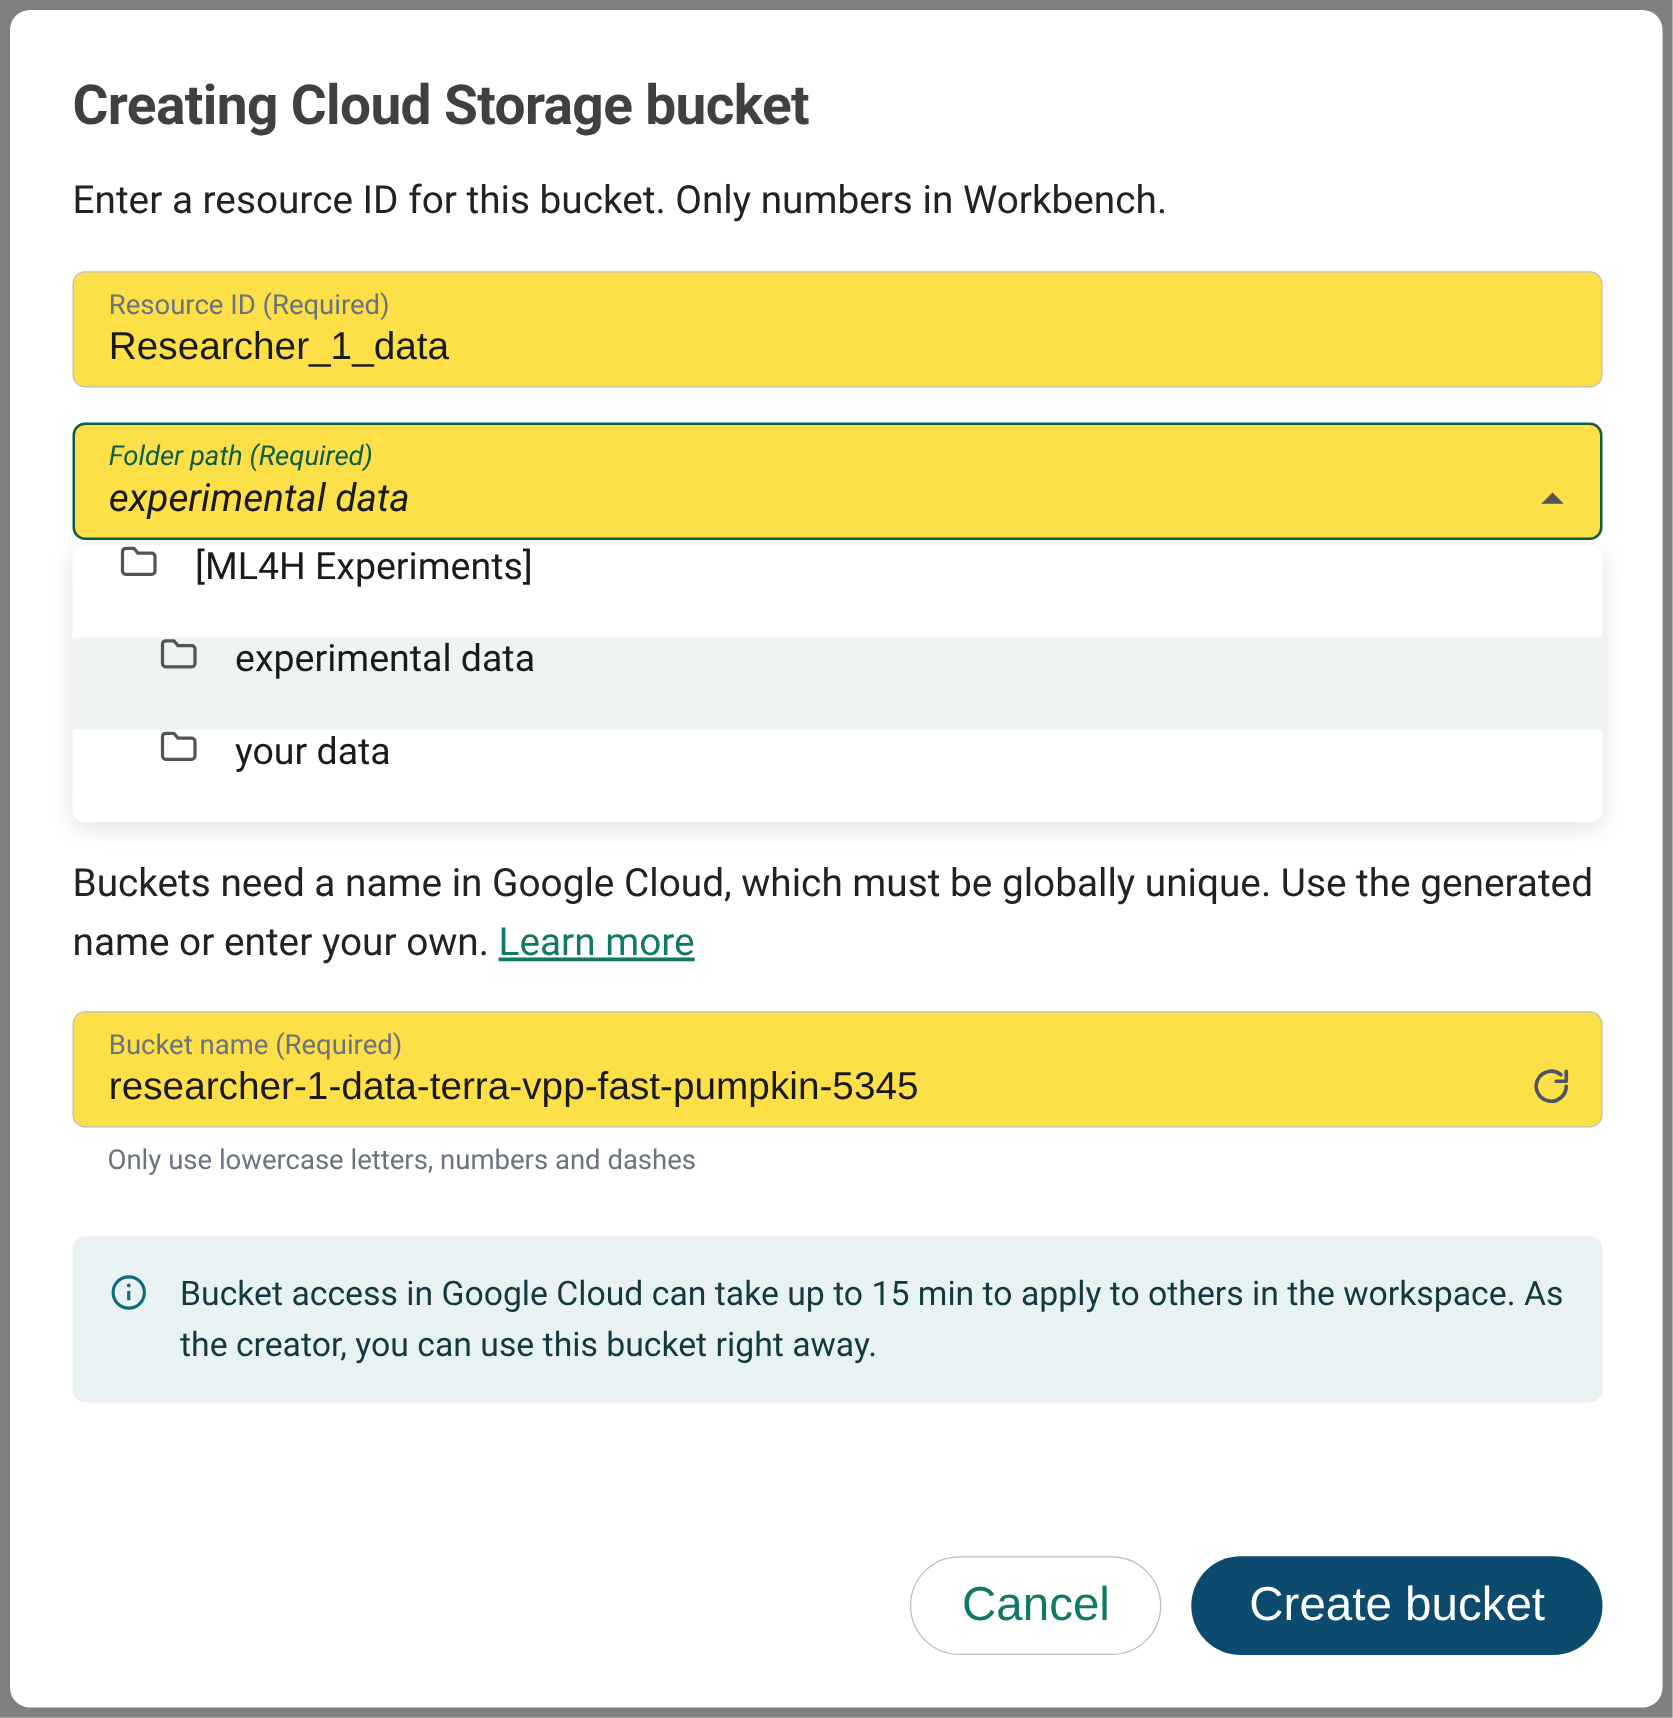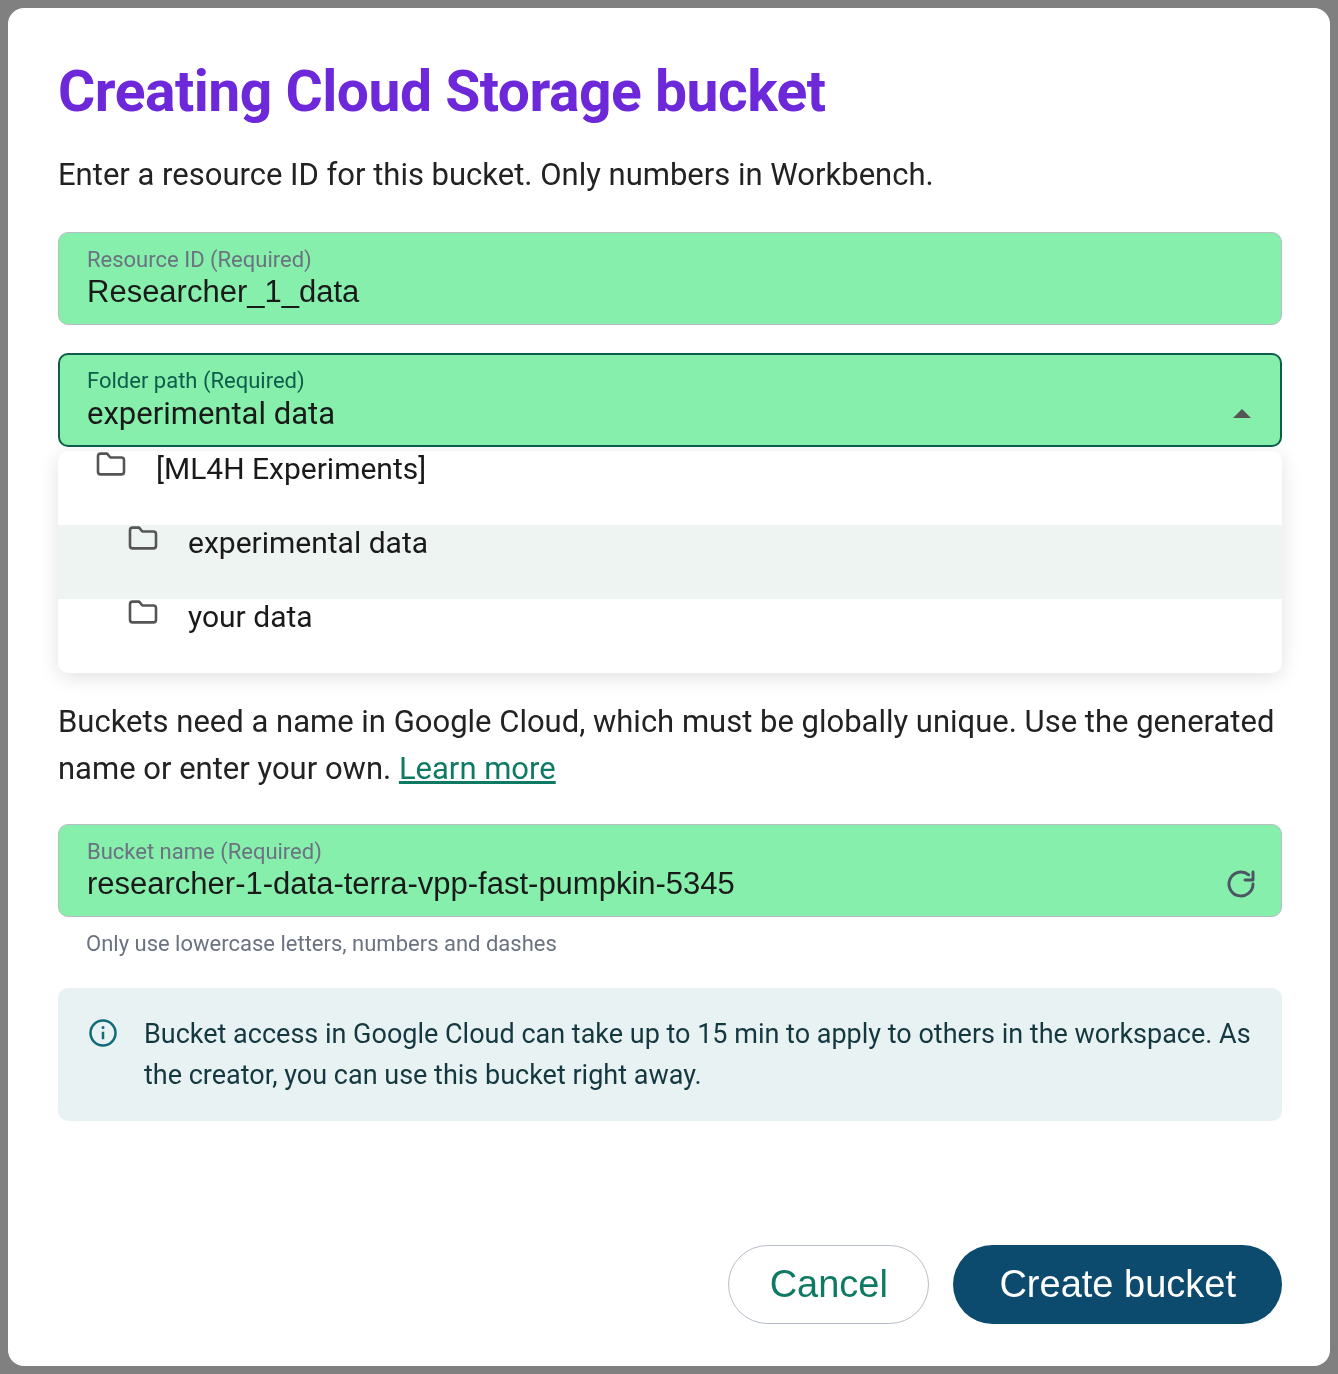--- a/index.html
+++ b/index.html
@@ -17,44 +17,45 @@
   .dialog {
     width: 100%;
     height: 100%;
     background: #fff;
     border-radius: 16px;
     padding: 50px 48px 42px 50px;
     display: flex;
     flex-direction: column;
   }
   .title {
-    font-size: 57px;
+    font-size: 44px;
     font-weight: 700;
-    color: #6d28d9;
+    color: #404040;
     margin: 0 0 28px 0;
     letter-spacing: -0.5px;
   }
   .subtitle {
     font-size: 31px;
     color: #222;
     margin: 0 0 36px 0;
     line-height: 1.4;
   }
   .field {
     position: relative;
     border: 1px solid #b6bdc7;
     border-radius: 10px;
     padding: 14px 24px 14px 28px;
-    background: #86efac;
+    background: #fde047;
     display: flex;
     flex-direction: column;
   }
   .field.focused {
     border: 2px solid #0d5d4a;
     padding: 13px 23px 13px 27px;
+    font-style: italic;
   }
   .field-label {
     font-size: 22px;
     color: #6b7280;
     margin-bottom: 2px;
   }
   .field.focused .field-label {
     color: #0d5d4a;
   }
   .field-value {
@@ -121,21 +122,21 @@
     cursor: pointer;
   }
   .refresh-icon {
     width: 32px; height: 32px;
     margin-left: 16px;
     flex-shrink: 0;
     cursor: pointer;
   }
   .refresh-icon svg { width: 100%; height: 100%; display: block; }
   .alert {
-    margin-top: 32px;
+    margin-top: 48px;
     background: #e9f2f3;
     border-radius: 10px;
     padding: 26px 30px;
     display: flex;
     gap: 26px;
   }
   .info-icon {
     width: 30px; height: 30px;
     flex-shrink: 0;
     margin-top: 4px;

